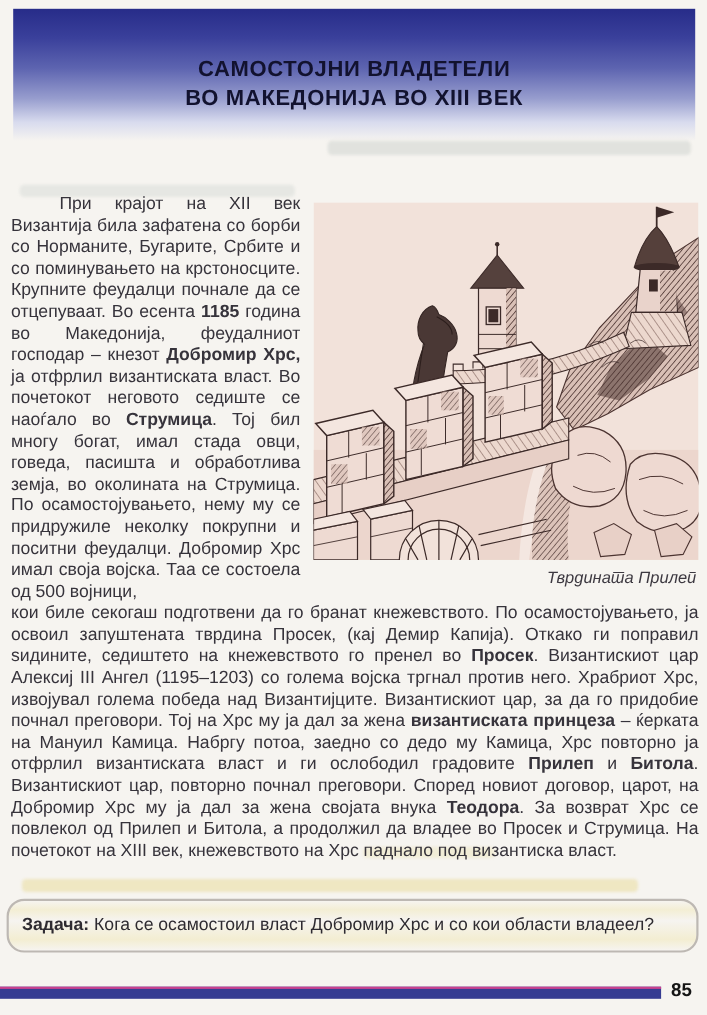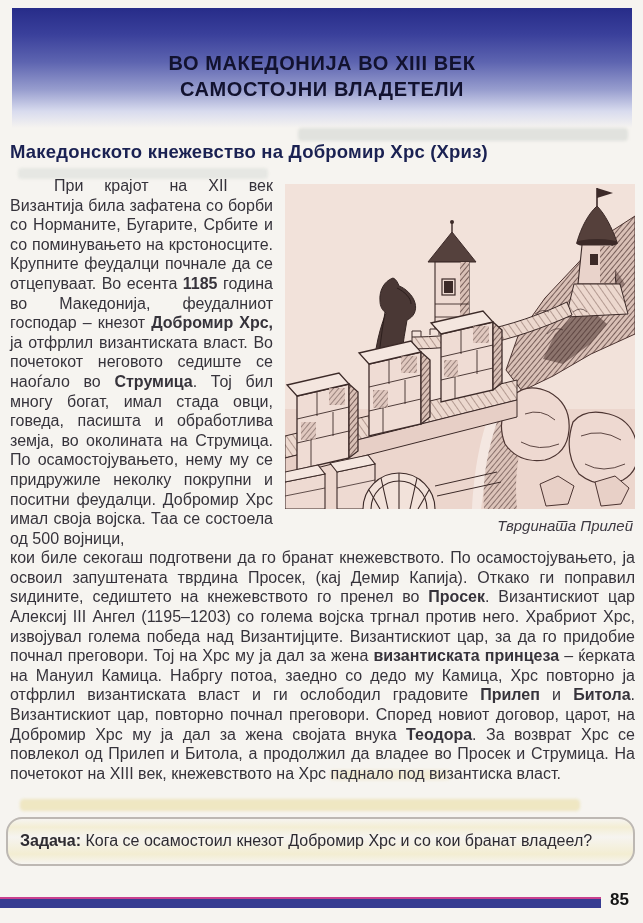--- a/index.html
+++ b/index.html
@@ -119,31 +119,30 @@
     text-align: center;
   }
 </style>
 </head>
 <body>
 
 <div class="page">
 
   <div class="banner">
     <div class="banner-title">
+      <div>САМОСТОЈНИ ВЛАДЕТЕЛИ</div>
       <div>ВО МАКЕДОНИЈА ВО XIII ВЕК</div>
-      <div>САМОСТОЈНИ ВЛАДЕТЕЛИ</div>
     </div>
   </div>
 
   <div class="bleed bleed-1"></div>
   <div class="bleed bleed-2"></div>
   <div class="bleed bleed-3"></div>
   <div class="bleed bleed-4"></div>
 
-  <h2 class="subtitle">Македонското кнежевство на Добромир Хрс (Хриз)</h2>
 
   <div class="article">
 
     <div class="figure">
       <svg viewBox="0 0 350 325" xmlns="http://www.w3.org/2000/svg">
         <defs>
           <pattern id="ht" width="4" height="4" patternUnits="userSpaceOnUse" patternTransform="rotate(40)">
             <rect width="4" height="4" fill="#d9c0b6"></rect>
             <line x1="0" y1="0" x2="0" y2="4" stroke="#4c3431" stroke-width="1.4"></line>
           </pattern>
@@ -245,19 +244,19 @@
         <path d="M250,130 q8,-6 14,-2 M262,150 q8,-8 16,-4 M288,128 q8,-6 14,0" stroke="#3c2a28" stroke-width="0.9" fill="none" opacity="0.7"></path>
       </svg>
       <div class="figcaption">Тврдината Прилеп</div>
     </div>
 
     <p class="para indent"><span>При крајот на XII век Византија била зафатена со борби со Норманите, Бугарите, Србите и со поминувањето на крстоносците. Крупните феудалци почнале да се отцепуваат. Во есента </span><span class="b">1185</span><span> година во Македонија, феудалниот господар – кнезот </span><span class="b">Добромир Хрс,</span><span> ја отфрлил византиската власт. Во почетокот неговото седиште се наоѓало во </span><span class="b">Струмица</span><span>. Тој бил многу богат, имал стада овци, говеда, пасишта и обработлива земја, во околината на Струмица. По осамостојувањето, нему му се придружиле неколку покрупни и поситни феудалци. Добромир Хрс имал своја војска. Таа се состоела од 500 војници, </span></p>
     <p class="para"><span>кои биле секогаш подготвени да го бранат кнежевството. По осамостојувањето, ја освоил запуштената тврдина Просек, (кај Демир Капија). Откако ги поправил ѕидините, седиштето на кнежевството го пренел во </span><span class="b">Просек</span><span>. Византискиот цар Алексиј III Ангел (1195–1203) со голема војска тргнал против него. Храбриот Хрс, извојувал голема победа над Византијците. Византискиот цар, за да го придобие почнал преговори. Тој на Хрс му ја дал за жена </span><span class="b">византиската принцеза</span><span> – ќерката на Мануил Камица. Набргу потоа, заедно со дедо му Камица, Хрс повторно ја отфрлил византиската власт и ги ослободил градовите </span><span class="b">Прилеп</span><span> и </span><span class="b">Битола</span><span>. Византискиот цар, повторно почнал преговори. Според новиот договор, царот, на Добромир Хрс му ја дал за жена својата внука </span><span class="b">Теодора</span><span>. За возврат Хрс се повлекол од Прилеп и Битола, а продолжил да владее во Просек и Струмица. На почетокот на XIII век, кнежевството на Хрс паднало под византиска власт.</span></p>
   </div>
 
   <div class="task-box">
-    <span><span class="b">Задача:</span><span> Кога се осамостоил кнезот Добромир Хрс и со кои бранат владеел?</span></span>
+    <span><span class="b">Задача:</span><span> Кога се осамостоил власт Добромир Хрс и со кои области владеел?</span></span>
   </div>
 
   <div class="footer-bar"></div>
   <div class="page-number">85</div>
 
 </div>
 
 </body></html>

